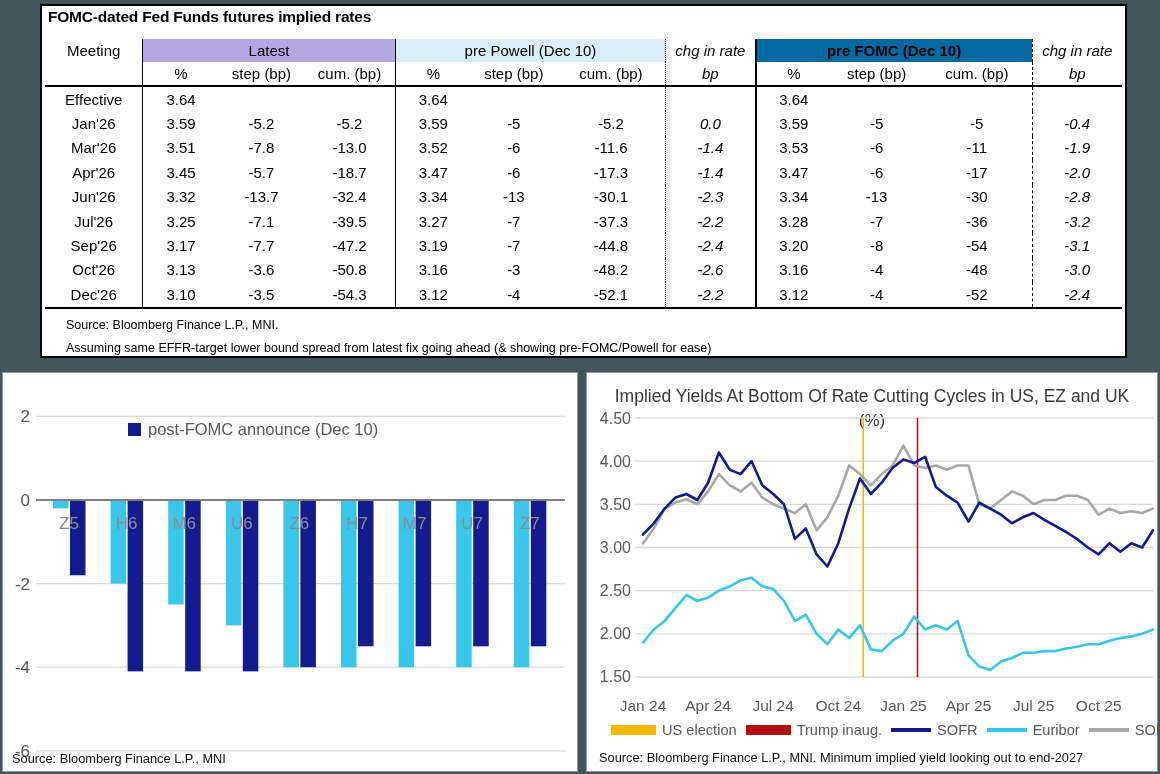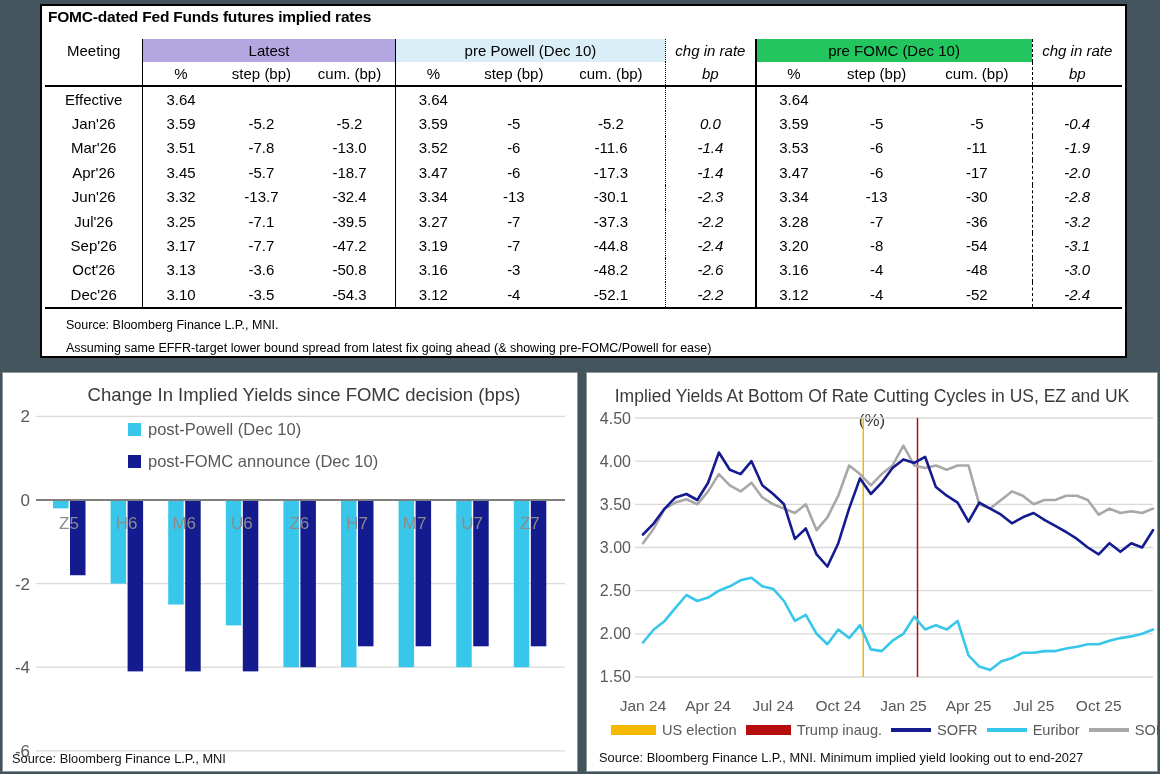--- a/index.html
+++ b/index.html
@@ -12,21 +12,21 @@
   .panel{position:absolute;background:#ffffff;box-sizing:border-box;}
   
   #table-panel{left:40px;top:4px;width:1087px;height:354px;border:2px solid #000;}
   #tbl-title{font-weight:bold;font-size:15.5px;color:#000;padding:2px 0 13px 6px;letter-spacing:-0.2px;}
   table{border-collapse:collapse;table-layout:fixed;width:1077px;margin-left:3px;font-size:15px;color:#000;}
   th,td{padding:0 2px;font-weight:normal;white-space:nowrap;overflow:hidden;}
   thead th{height:23px;text-align:center;vertical-align:middle;font-size:15px;}
   tbody td{height:24.4px;text-align:center;vertical-align:middle;}
   .grp-latest{background:#b4a7e1;}
   .grp-powell{background:#d9eef7;}
-  .grp-fomc{background:#22c55e;}
+  .grp-fomc{background:#0369a1;font-weight:bold;}
   .bR{border-right:1.5px solid #000;}
   .bRthick{border-right:2px solid #000;}
   .bLdot{border-left:1.5px dotted #000;}
   .bLdash{border-left:1.5px dashed #000;}
   .ital{font-style:italic;}
   tr.subhead th{border-bottom:2.5px solid #000;}
   tr.lastrow td{border-bottom:2.5px solid #000;}
   .tbl-foot{font-size:12.5px;color:#000;padding-left:24px;}
   #tbl-source{margin-top:9px;}
   #tbl-note{margin-top:9px;}
@@ -220,21 +220,20 @@
           <td>-52</td>
           <td class="bLdash ital">-2.4</td>
         </tr>
       </tbody>
   </table>
   <div class="tbl-foot" id="tbl-source">Source: Bloomberg Finance L.P., MNI.</div>
   <div class="tbl-foot" id="tbl-note">Assuming same  EFFR-target lower bound spread from latest fix going ahead (&amp; showing pre-FOMC/Powell for ease)</div>
 </section>
 
 <section class="panel" id="bar-panel">
-  <div class="chart-title" id="bar-title">Change In Implied Yields since FOMC decision (bps)</div>
   <svg class="chart-svg" id="bar-svg" width="574" height="398" viewBox="0 0 574 398">
       <line x1="33" x2="562" y1="43.400000000000006" y2="43.400000000000006" stroke="#d9d9d9" stroke-width="1.3"></line>
       <text x="27" y="49.400000000000006" text-anchor="end" fill="#595959" font-size="17">2</text>
       <text x="27" y="133" text-anchor="end" fill="#595959" font-size="17">0</text>
       <line x1="33" x2="562" y1="210.6" y2="210.6" stroke="#d9d9d9" stroke-width="1.3"></line>
       <text x="27" y="216.6" text-anchor="end" fill="#595959" font-size="17">-2</text>
       <line x1="33" x2="562" y1="294.2" y2="294.2" stroke="#d9d9d9" stroke-width="1.3"></line>
       <text x="27" y="300.2" text-anchor="end" fill="#595959" font-size="17">-4</text>
       <line x1="33" x2="562" y1="377.79999999999995" y2="377.79999999999995" stroke="#d9d9d9" stroke-width="1.3"></line>
       <text x="27" y="383.79999999999995" text-anchor="end" fill="#595959" font-size="17">-6</text>
@@ -262,24 +261,20 @@
       <text x="181.2" y="156" text-anchor="middle" fill="#8c8c8c" font-size="17">M6</text>
       <text x="238.8" y="156" text-anchor="middle" fill="#8c8c8c" font-size="17">U6</text>
       <text x="296.4" y="156" text-anchor="middle" fill="#8c8c8c" font-size="17">Z6</text>
       <text x="354" y="156" text-anchor="middle" fill="#8c8c8c" font-size="17">H7</text>
       <text x="411.6" y="156" text-anchor="middle" fill="#8c8c8c" font-size="17">M7</text>
       <text x="469.2" y="156" text-anchor="middle" fill="#8c8c8c" font-size="17">U7</text>
       <text x="526.8" y="156" text-anchor="middle" fill="#8c8c8c" font-size="17">Z7</text>
     </svg>
   <div id="bar-legend">
       <div class="bar-legend-item">
-        <span class="sw" style="background: rgb(56, 198, 234);"></span>
-        <span>post-Powell (Dec 10)</span>
-      </div>
-      <div class="bar-legend-item">
         <span class="sw" style="background: rgb(20, 27, 142);"></span>
         <span>post-FOMC announce (Dec 10)</span>
       </div>
     </div>
   <div class="chart-source">Source: Bloomberg Finance L.P., MNI</div>
 </section>
 
 <section class="panel" id="line-panel">
   <div class="chart-title" id="line-title">Implied Yields At Bottom Of Rate Cutting Cycles in US, EZ and UK</div>
   <div class="chart-subtitle">(%)</div>

